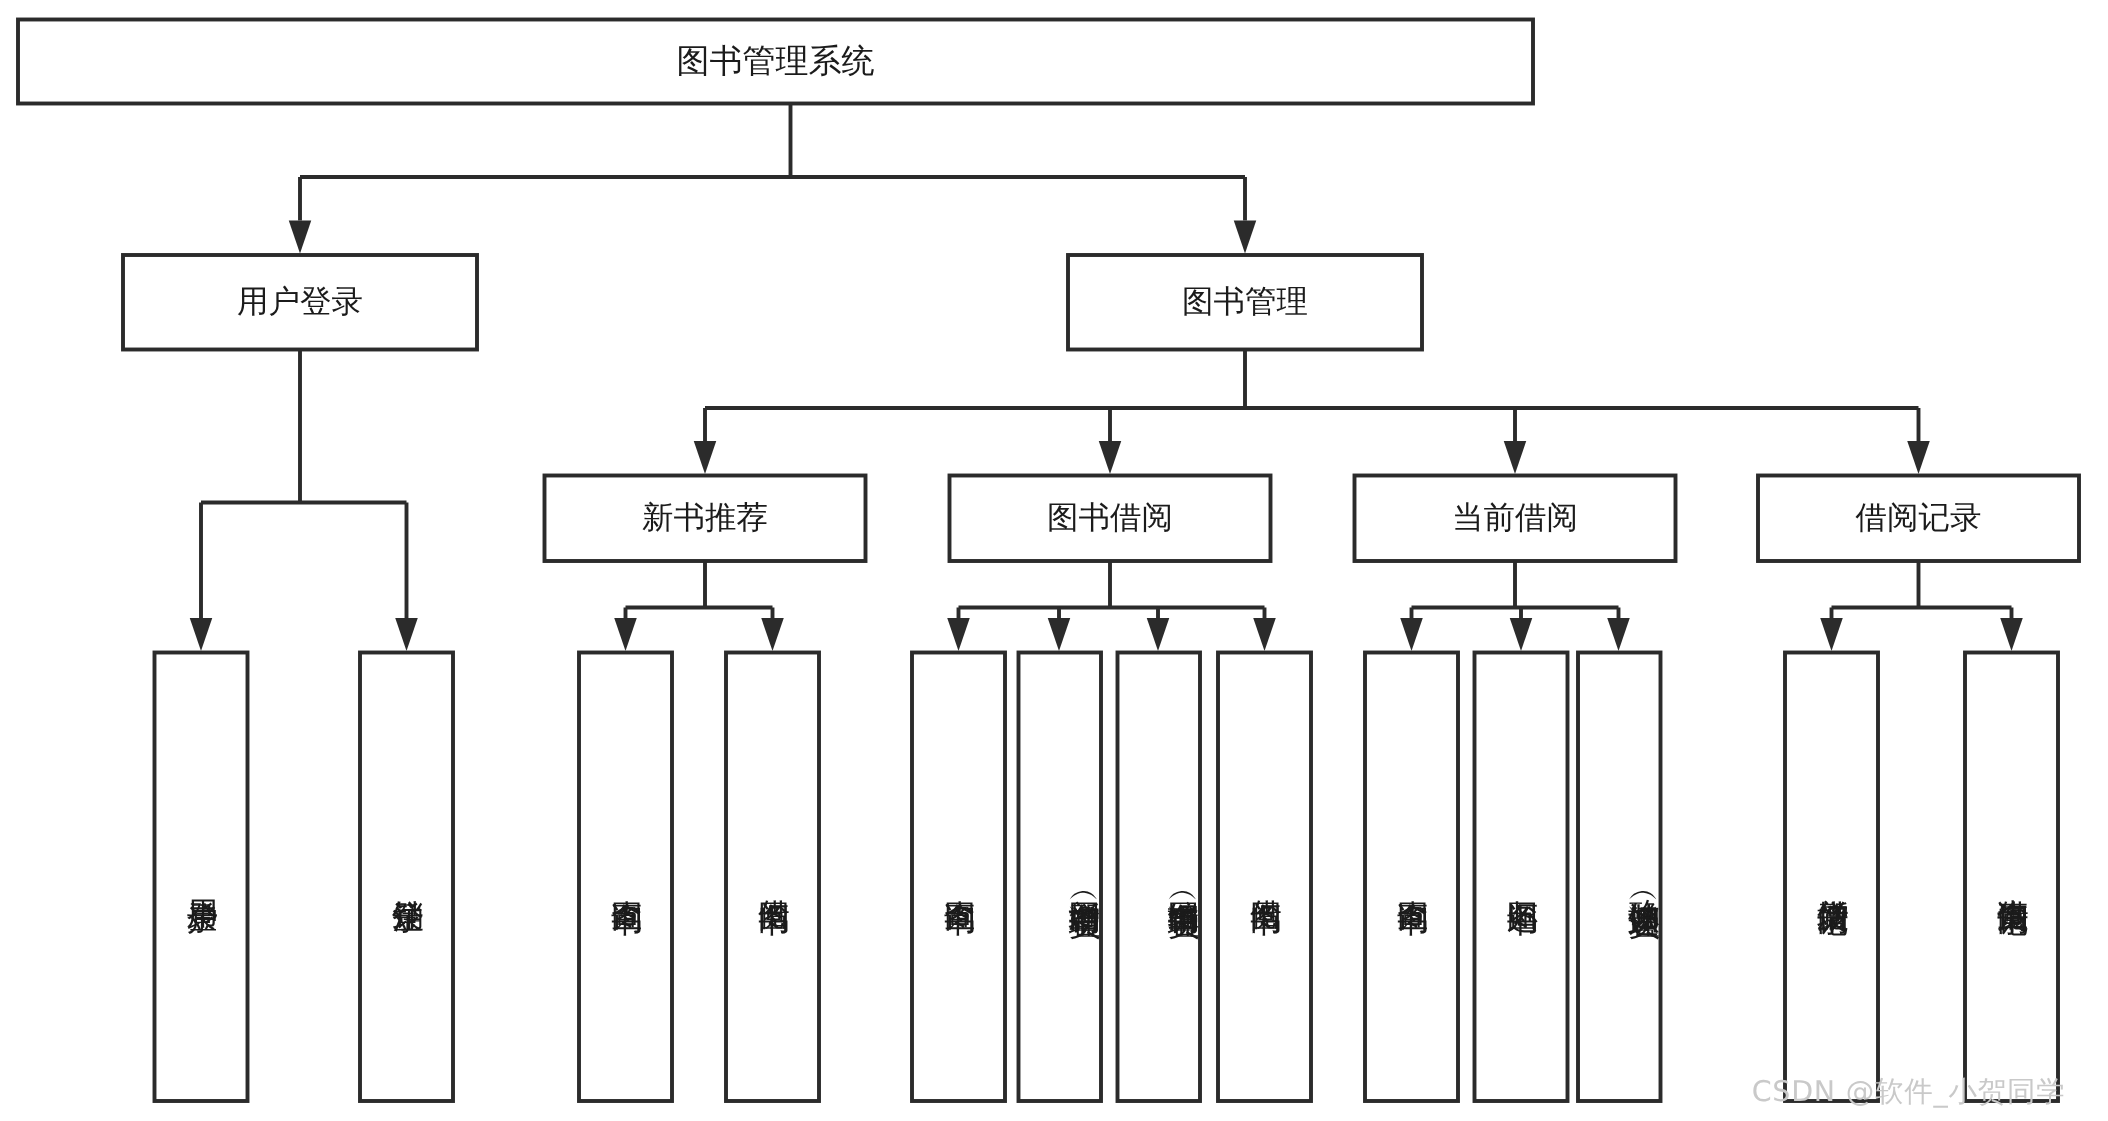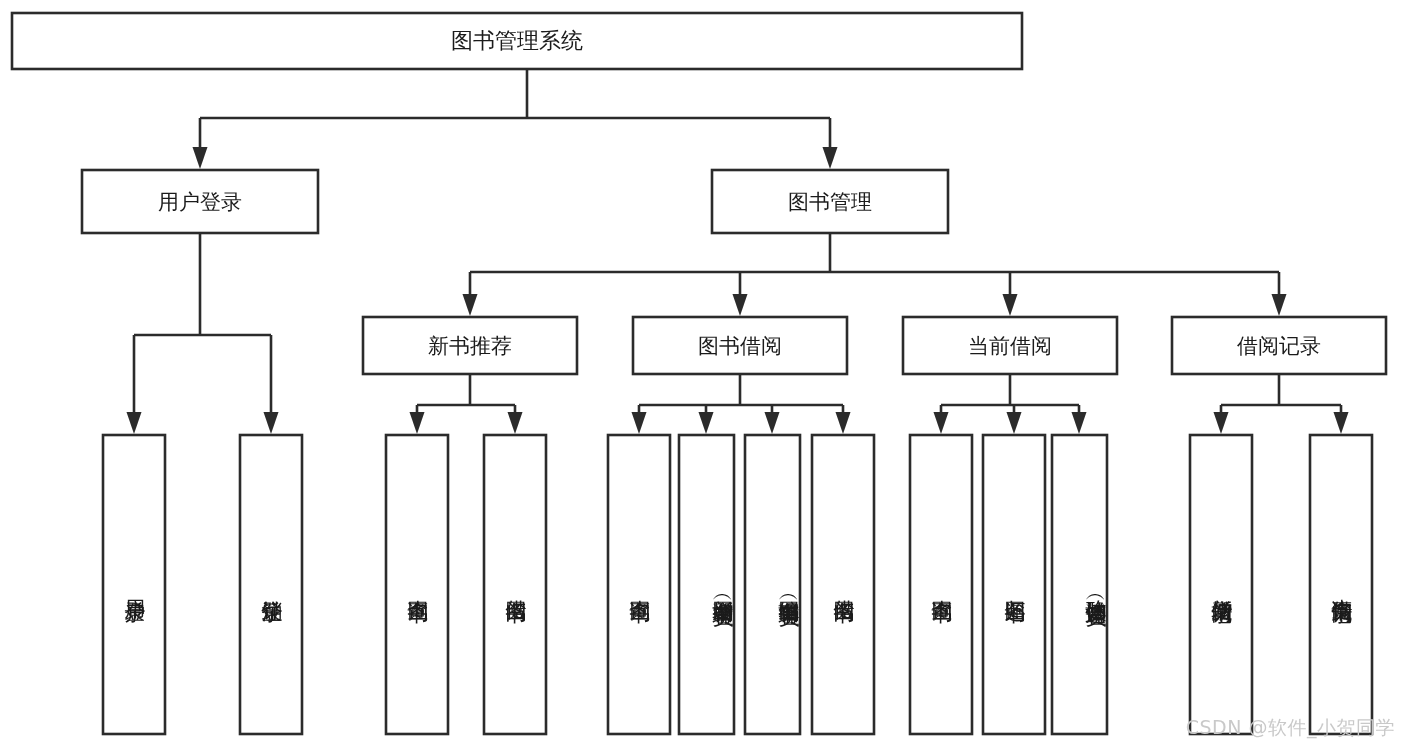--- a/index.html
+++ b/index.html
@@ -70,21 +70,21 @@
     stroke-width: 2.6;
     fill: none;
     stroke-linecap: butt;
   }
   .arrow-head {
     fill: #2b2b2b;
     stroke: none;
   }
   .watermark {
     position: absolute;
-    right: 10px;
+    right: 28px;
     bottom: 6px;
     font-family: "DejaVu Sans", "Liberation Sans", sans-serif;
     font-size: 19px;
     color: #c9c9c9;
     white-space: nowrap;
     user-select: none;
     letter-spacing: 0.5px;
   }
 </style>
 </head>

